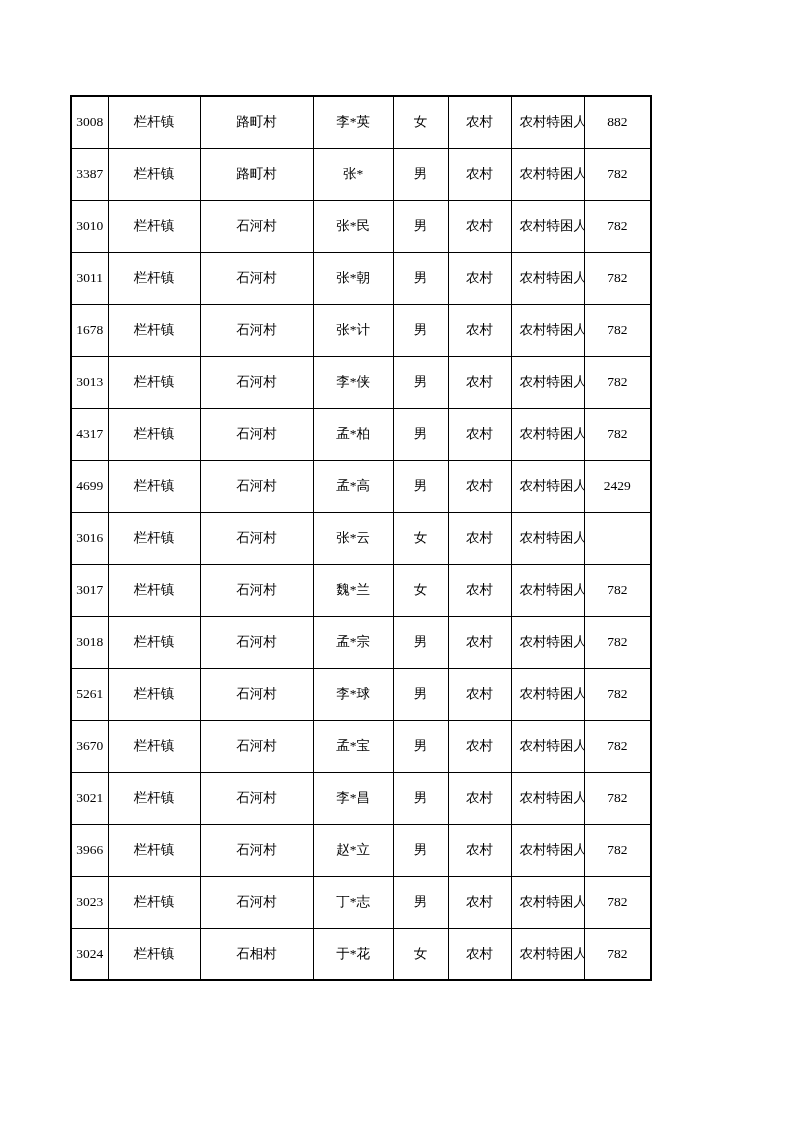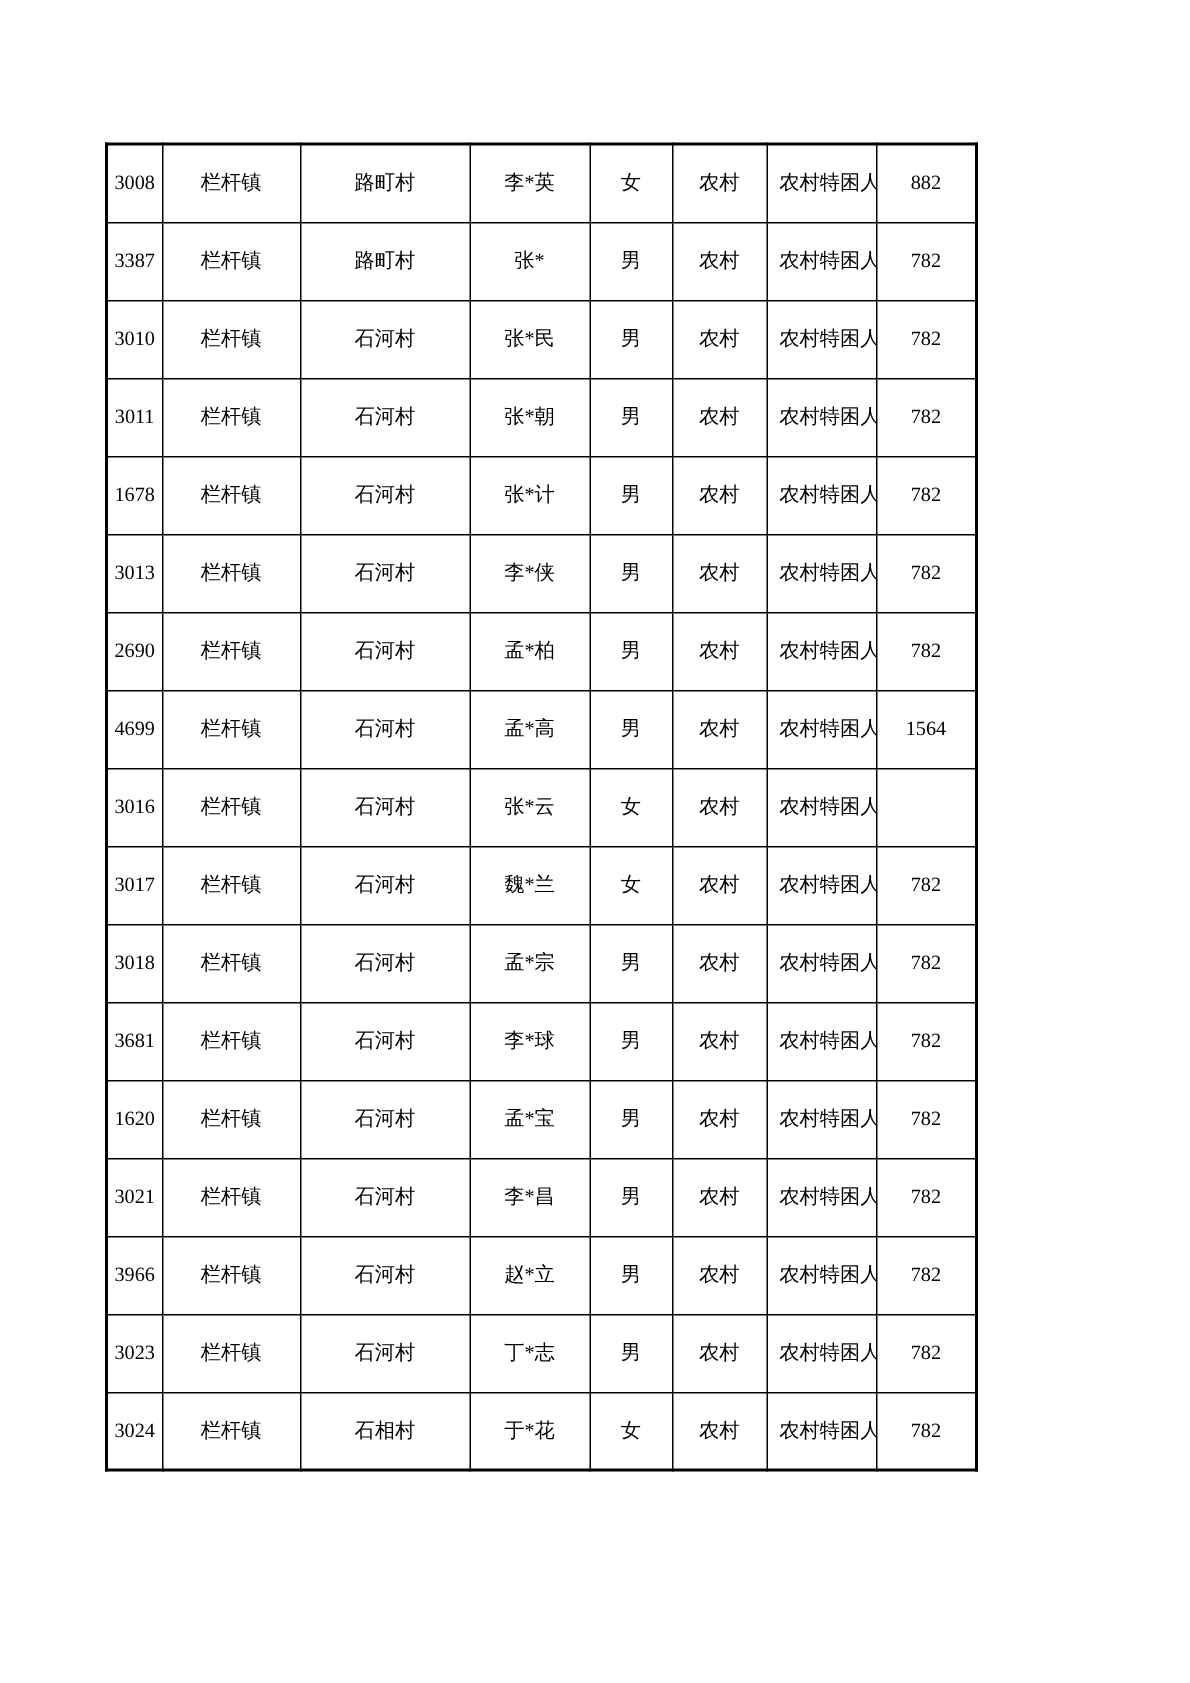--- a/index.html
+++ b/index.html
@@ -129,38 +129,38 @@
           <td>3013</td>
           <td>栏杆镇</td>
           <td>石河村</td>
           <td>李*侠</td>
           <td>男</td>
           <td>农村</td>
           <td class="cat"><span class="cat-text">农村特困人员分散供养</span></td>
           <td>782</td>
         </tr>
         <tr>
-          <td>2690</td>
+          <td>4317</td>
           <td>栏杆镇</td>
           <td>石河村</td>
           <td>孟*柏</td>
           <td>男</td>
           <td>农村</td>
           <td class="cat"><span class="cat-text">农村特困人员分散供养</span></td>
           <td>782</td>
         </tr>
         <tr>
           <td>4699</td>
           <td>栏杆镇</td>
           <td>石河村</td>
           <td>孟*高</td>
           <td>男</td>
           <td>农村</td>
           <td class="cat"><span class="cat-text">农村特困人员分散供养</span></td>
-          <td>1564</td>
+          <td>2429</td>
         </tr>
         <tr>
           <td>3016</td>
           <td>栏杆镇</td>
           <td>石河村</td>
           <td>张*云</td>
           <td>女</td>
           <td>农村</td>
           <td class="cat"><span class="cat-text">农村特困人员分散供养</span></td>
           <td></td>
@@ -179,31 +179,31 @@
           <td>3018</td>
           <td>栏杆镇</td>
           <td>石河村</td>
           <td>孟*宗</td>
           <td>男</td>
           <td>农村</td>
           <td class="cat"><span class="cat-text">农村特困人员分散供养</span></td>
           <td>782</td>
         </tr>
         <tr>
-          <td>3681</td>
+          <td>5261</td>
           <td>栏杆镇</td>
           <td>石河村</td>
           <td>李*球</td>
           <td>男</td>
           <td>农村</td>
           <td class="cat"><span class="cat-text">农村特困人员分散供养</span></td>
           <td>782</td>
         </tr>
         <tr>
-          <td>1620</td>
+          <td>3670</td>
           <td>栏杆镇</td>
           <td>石河村</td>
           <td>孟*宝</td>
           <td>男</td>
           <td>农村</td>
           <td class="cat"><span class="cat-text">农村特困人员分散供养</span></td>
           <td>782</td>
         </tr>
         <tr>
           <td>3021</td>

